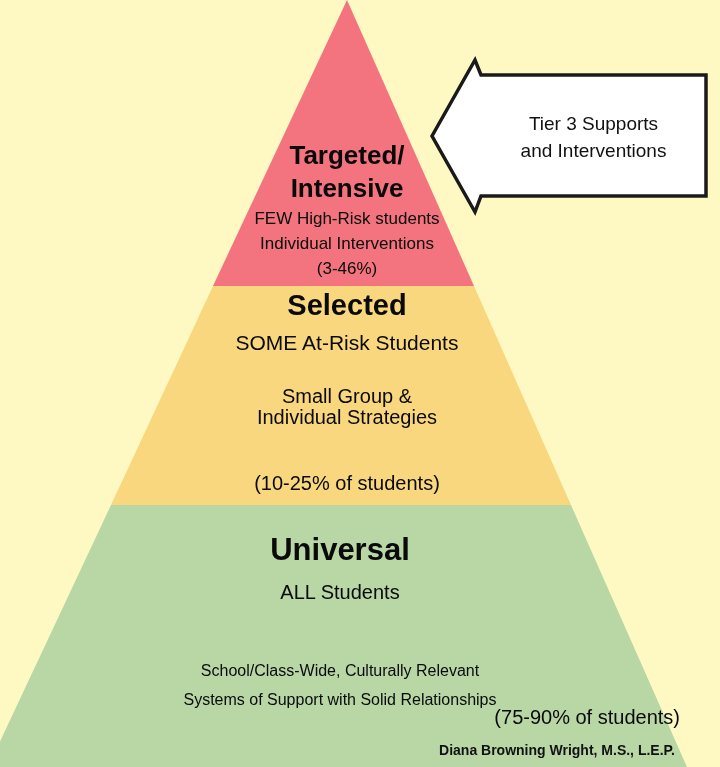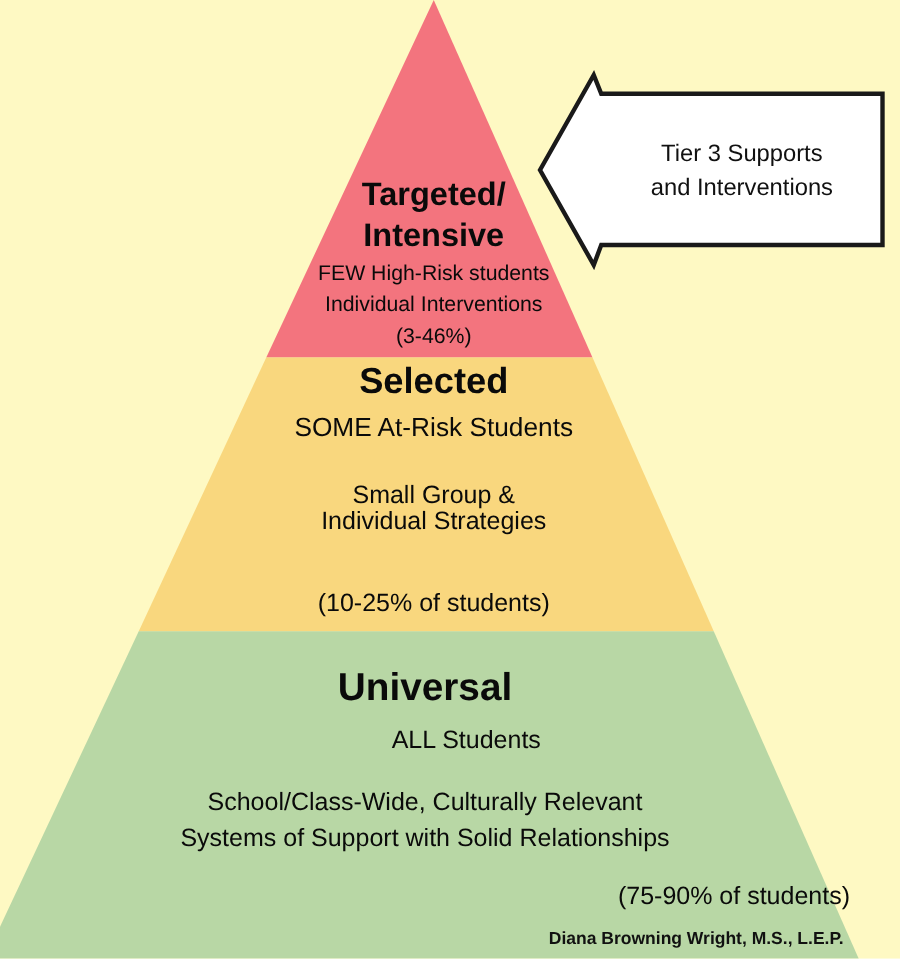--- a/index.html
+++ b/index.html
@@ -22,22 +22,22 @@
     color: #0a0a0a;
   }
   .tier-title { font-weight: bold; }
   .t1-title   { top: 139px; font-size: 26px; line-height: 33px; }
   .t1-details { top: 206px; font-size: 17px; line-height: 25px; }
   .t2-title   { top: 288px; font-size: 29px; line-height: 34px; }
   .t2-sub     { top: 330px; font-size: 21px; line-height: 26px; }
   .t2-strat   { top: 386px; font-size: 20px; line-height: 21px; }
   .t2-pct     { top: 440px; font-size: 20px; line-height: 25px; margin-top: 31px; }
   .t3-title   { top: 532px; font-size: 31px; line-height: 36px; width: 680px; }
-  .t3-sub     { top: 579px; font-size: 20px; line-height: 26px; width: 680px; padding-left: 33px; }
-  .t3-desc    { top: 628px; font-size: 20px; line-height: 29px; width: 680px; }
+  .t3-sub     { top: 579px; font-size: 20px; line-height: 26px; width: 680px; }
+  .t3-desc    { top: 656px; font-size: 16px; line-height: 29px; width: 680px; }
   .t3-pct     { top: 705px; font-size: 20px; line-height: 25px; width: 680px; text-align: right; }
   .arrow-shape { stroke: #1a1a1a; stroke-width: 3.5; stroke-linejoin: miter; }
   .arrow-label {
     position: absolute;
     left: 481px;
     top: 75px;
     width: 225px;
     height: 121px;
     display: flex;
     align-items: center;

